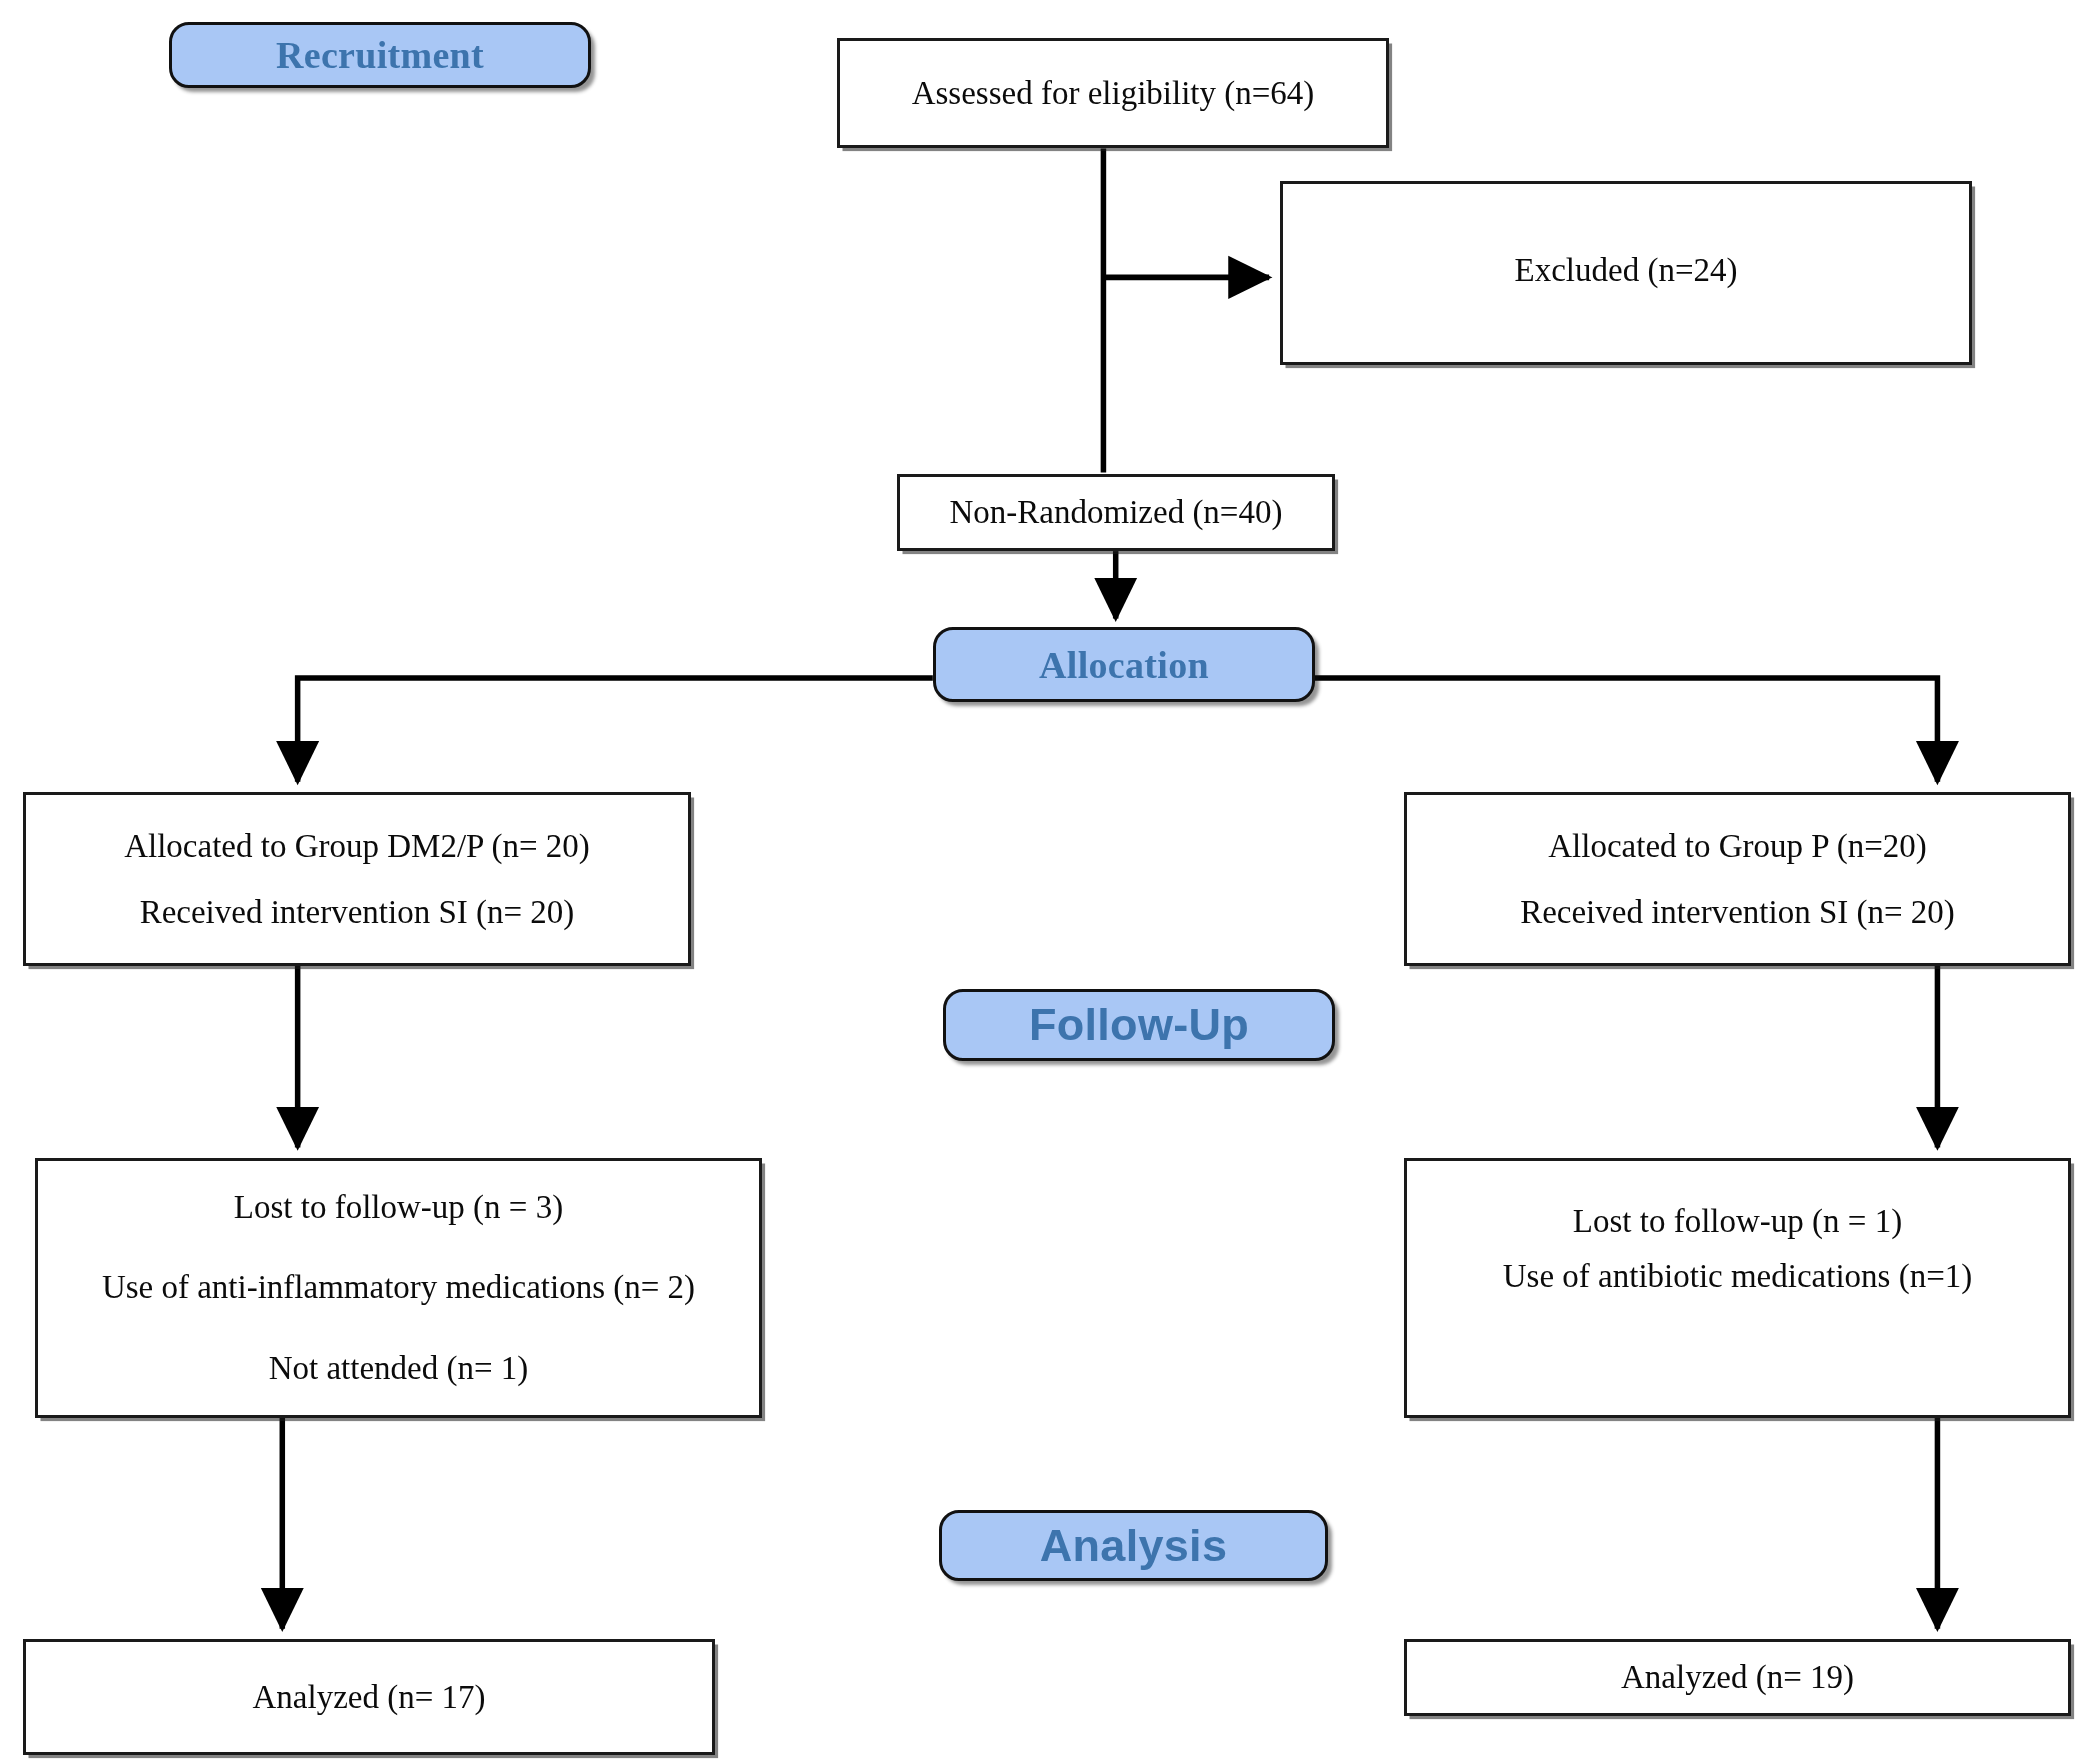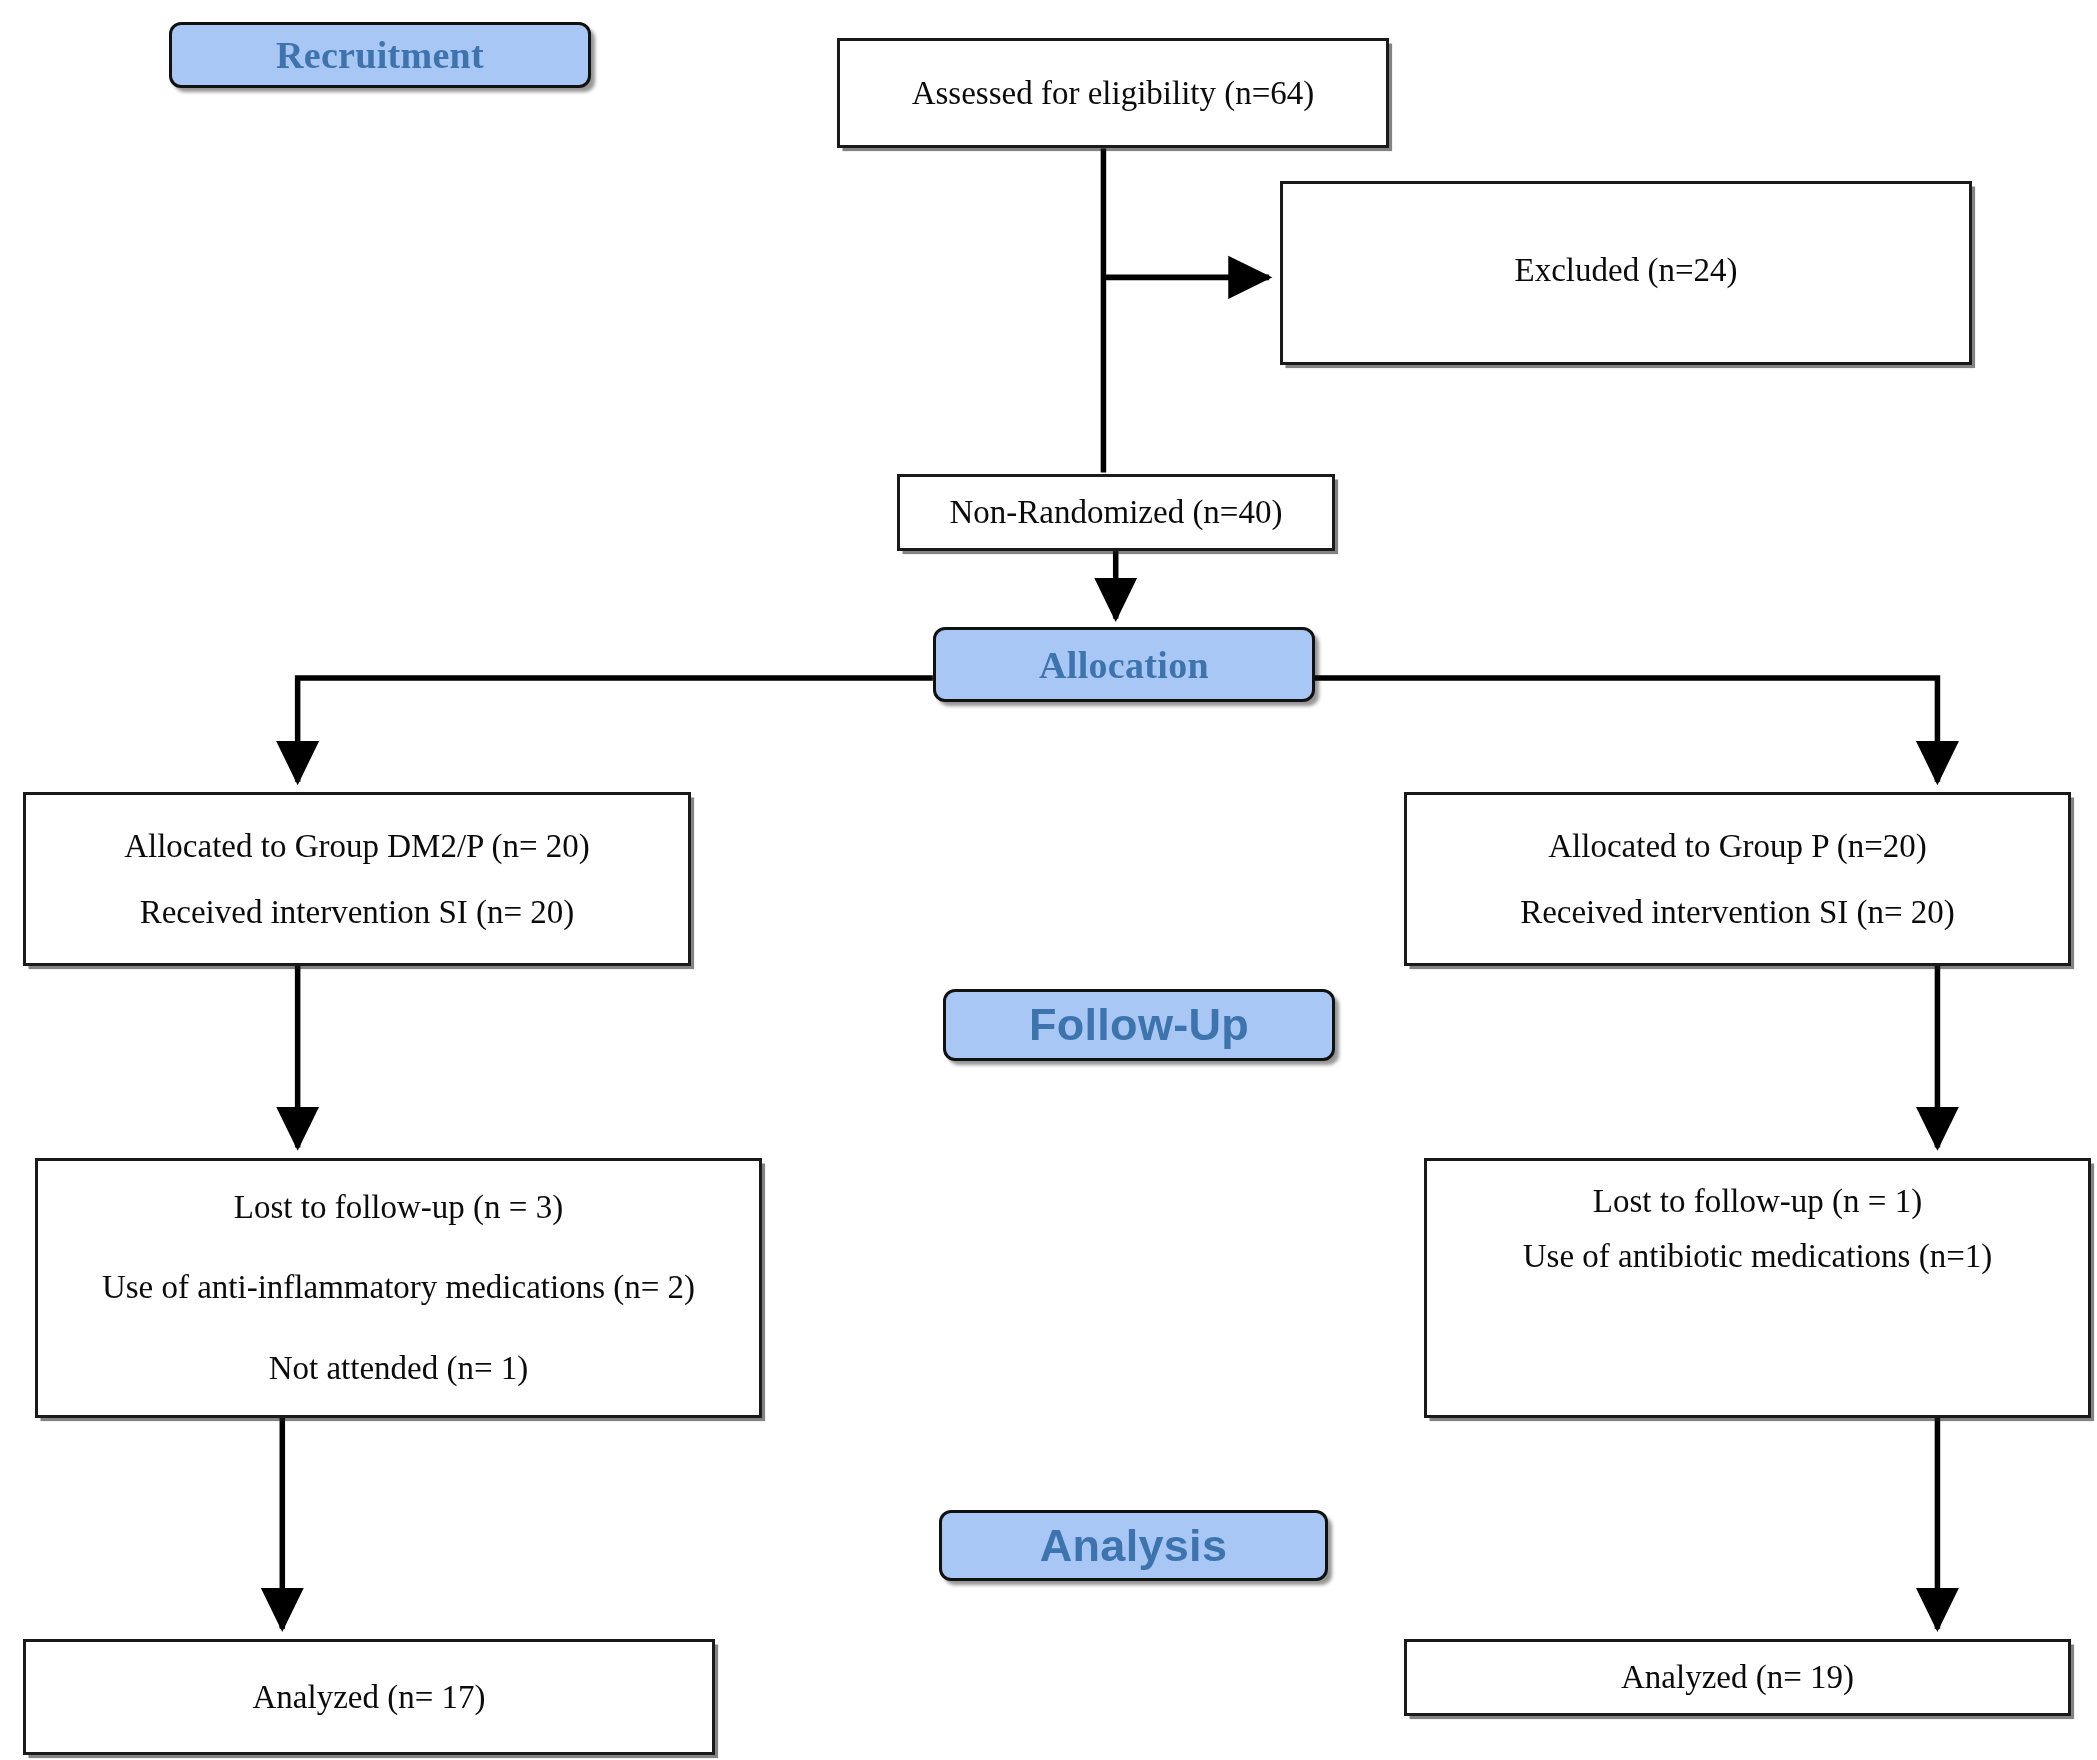--- a/index.html
+++ b/index.html
@@ -41,21 +41,21 @@
     line-height: 1.18;
     color: #0b0b0b;
     text-align: center;
     white-space: nowrap;
   }
   .stage {
     position: absolute;
     box-sizing: border-box;
     background: #a9c7f5;
     border: 3.7px solid #111111;
-    border-radius: 12px;
+    border-radius: 20px;
     display: flex;
     align-items: center;
     justify-content: center;
     box-shadow: 4.3px 4.9px 3.7px -1.2px rgba(20,20,20,0.45);
     z-index: 3;
   }
   .stage .stage-label {
     font-weight: bold;
     color: #3d74ad;
     letter-spacing: 0.3px;
@@ -82,21 +82,21 @@
   #node-follow-right { left: 1404px; top: 1158px; width: 667px; height: 260px; }
   #stage-analysis    { left: 939px; top: 1510px; width: 389px;  height: 71px; }
   #node-analyzed-left  { left: 23px;   top: 1639px; width: 692px; height: 116px; }
   #node-analyzed-right { left: 1404px; top: 1639px; width: 667px; height: 77px; }
 
   #node-follow-left .line { line-height: 1.2; }
   #node-follow-left .gap { height: 41px; }
   #node-follow-right .gap { height: 16px; }
   #node-alloc-left .gap, #node-alloc-right .gap { height: 27px; }
   #node-excluded .gap { height: 4.9px; }
-  #node-follow-right { justify-content: flex-start; padding-top: 21px; margin-left: 20px; }
+  #node-follow-right { justify-content: flex-start; padding-top: 41px; }
 </style>
 </head>
 <body>
 
 <div id="canvas">
 
   <svg id="connectors" viewBox="0 0 3417 2868" preserveAspectRatio="none">
     <defs>
       <marker id="arrow" markerWidth="9" markerHeight="9" refX="7.4" refY="4.5" orient="auto" markerUnits="strokeWidth">
         <path d="M0,0.6 L8,4.5 L0,8.4 z" fill="#000000"></path>

